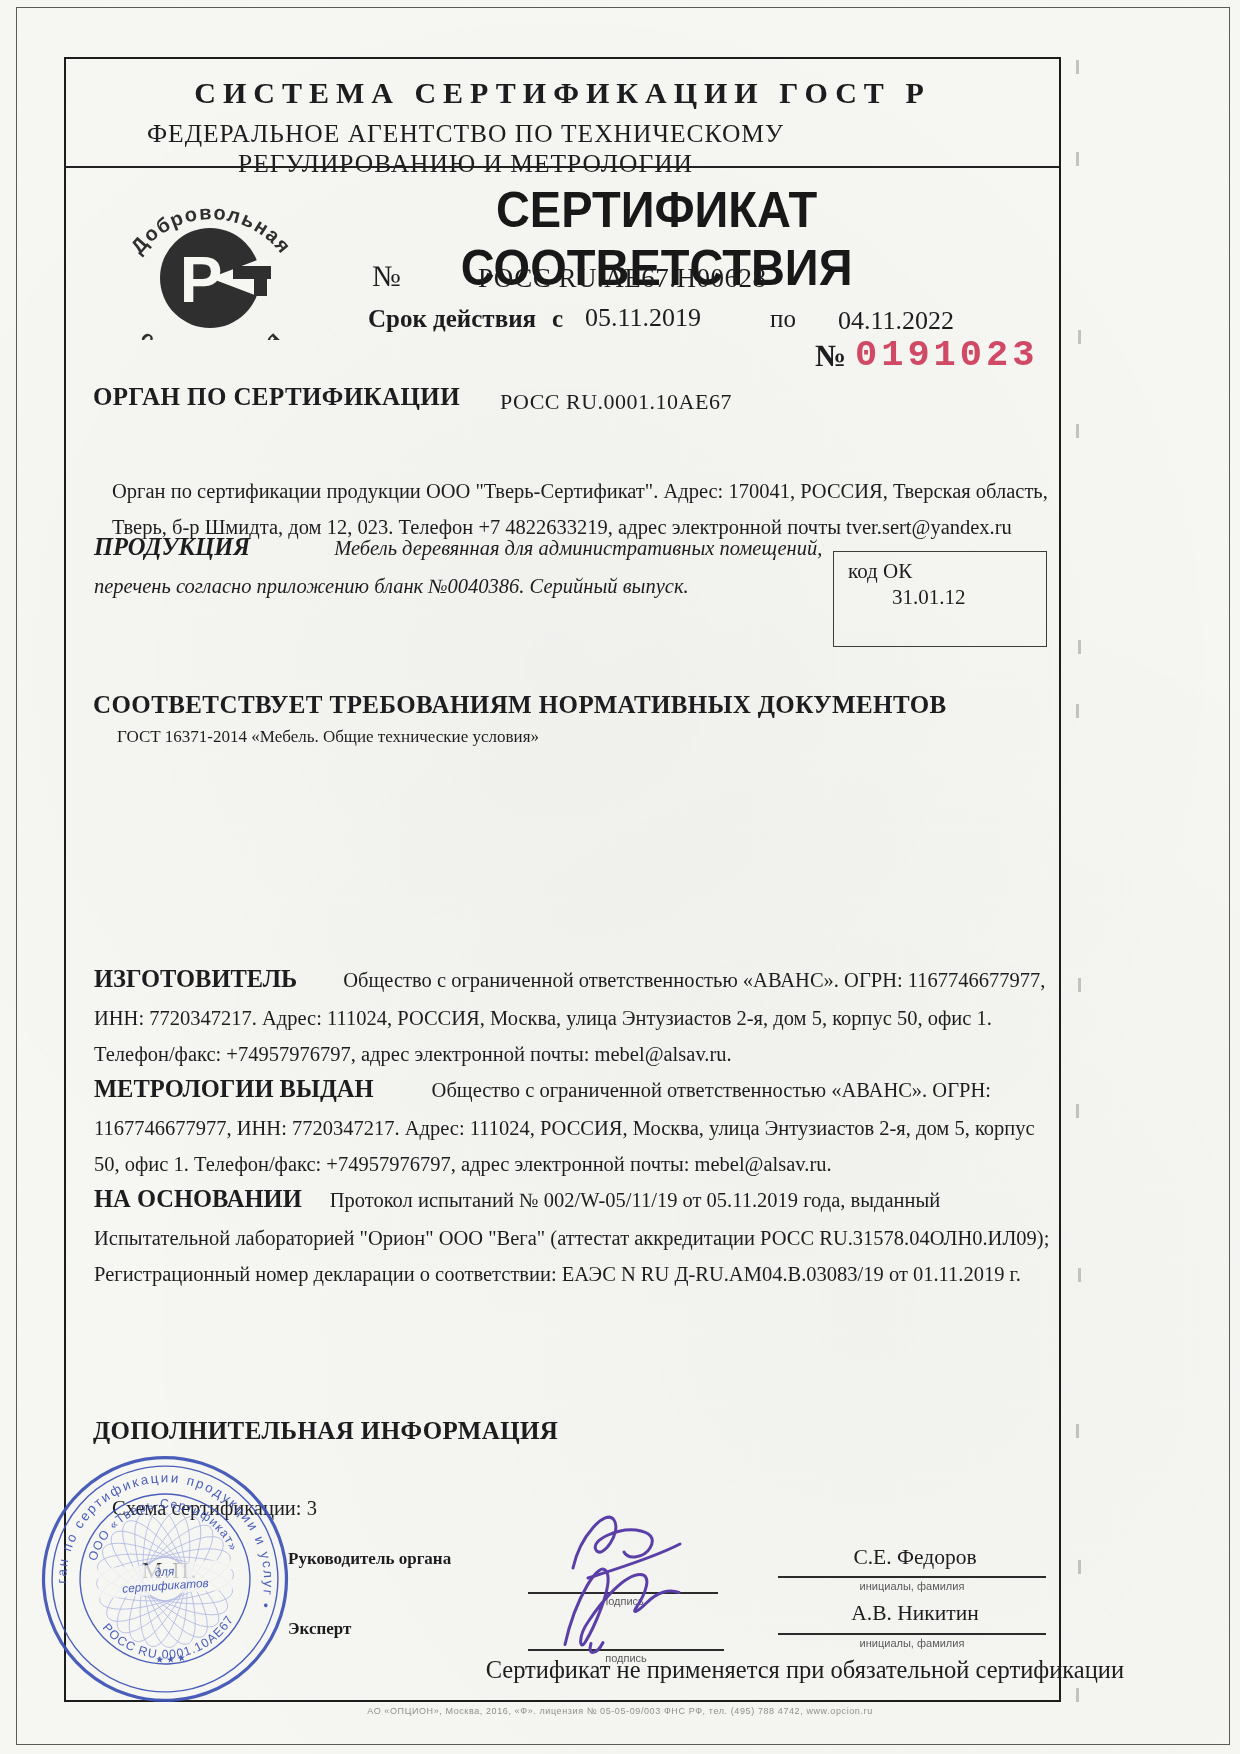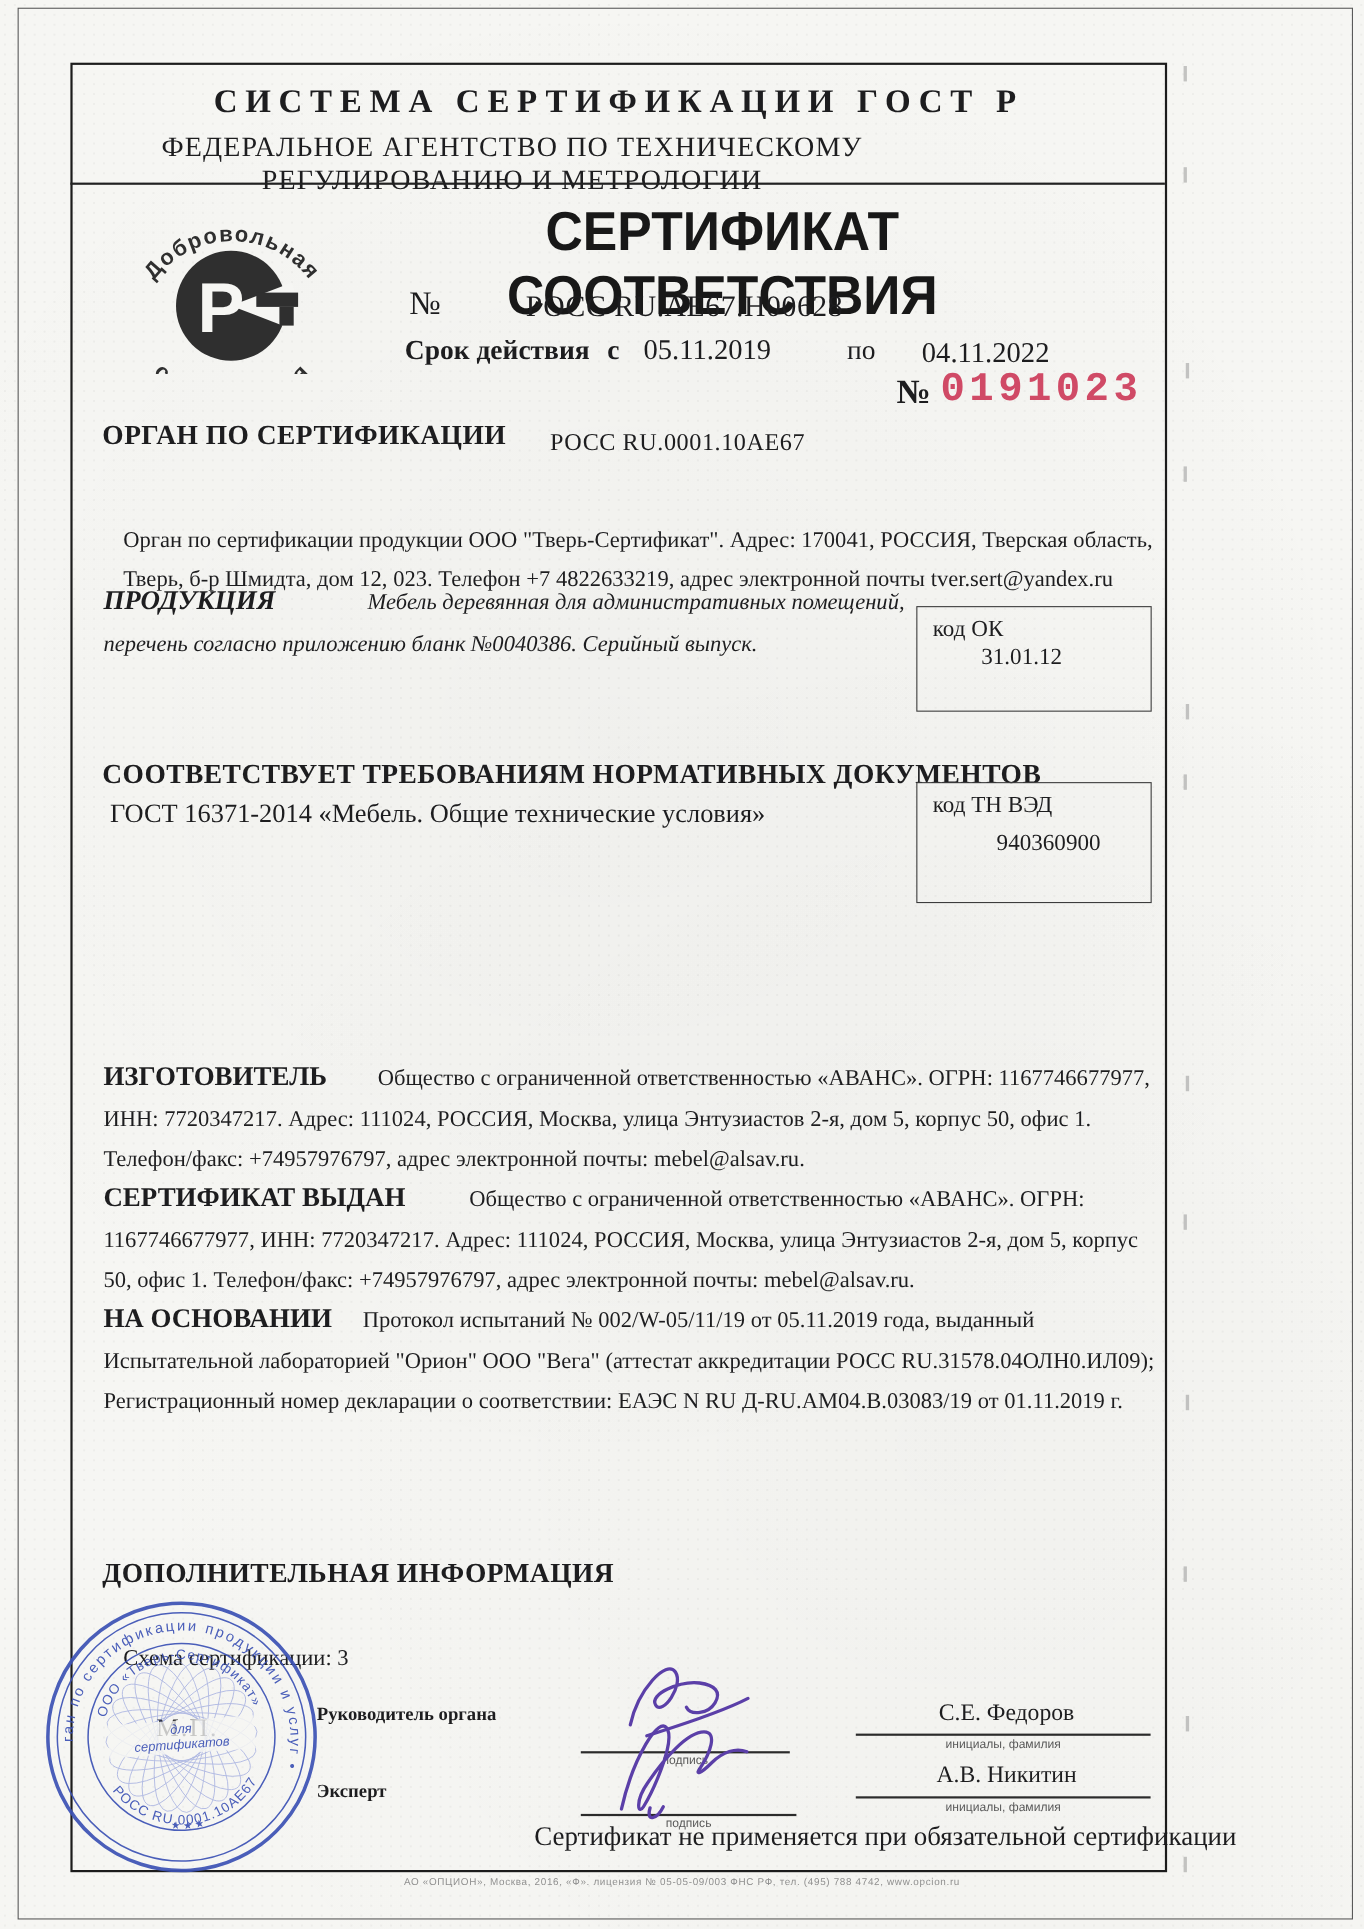--- a/index.html
+++ b/index.html
@@ -38,21 +38,21 @@
   .prod-block{left:94px;top:526px;width:752px;font-style:italic;}
   .inline-h{font-weight:bold;font-size:24.5px;}
   .prod-block .inline-h{padding-right:84px;}
   .codebox{border:1.6px solid #3c3c3c;background:transparent;}
   .box-ok{left:833px;top:551px;width:212px;height:94px;}
   .box-tn{left:833px;top:711px;width:212px;height:108px;}
   .codebox .lbl{display:block;padding:7px 0 0 14px;font-size:21px;}
   .box-ok .val{display:block;padding-left:58px;margin-top:1px;font-size:21px;}
   .box-tn .val{display:block;padding-left:72px;margin-top:10px;font-size:21px;}
   .conf-h{left:93px;top:691px;}
-  .gost-line{left:100px;top:727px;font-size:24px;text-align:right;}
+  .gost-line{left:117px;top:727px;font-size:17px;text-align:right;}
   .para{position:absolute;}
   .manu{left:94px;top:958px;width:956px;}
   .manu .inline-h{padding-right:46px;}
   .issued{left:94px;top:1068px;width:960px;}
   .issued .inline-h{padding-right:58px;}
   .basis{left:94px;top:1178px;width:966px;}
   .basis .inline-h{padding-right:28px;}
   .add-h{left:93px;top:1417px;}
   .scheme{left:112px;top:1497px;font-size:20.5px;z-index:1;}
   .mp{left:142px;top:1558px;font-size:23px;letter-spacing:2px;z-index:1;}
@@ -135,31 +135,27 @@
   </div>
 
   <div class="abs codebox box-ok">
     <span class="lbl">код ОК</span>
     <span class="val">31.01.12</span>
   </div>
 
   <div class="abs sec-h conf-h">СООТВЕТСТВУЕТ ТРЕБОВАНИЯМ НОРМАТИВНЫХ ДОКУМЕНТОВ</div>
   <div class="abs gost-line">ГОСТ 16371-2014  «Мебель. Общие технические условия»</div>
 
-  <div class="abs codebox box-tn">
-    <span class="lbl">код ТН ВЭД</span>
-    <span class="val">940360900</span>
-  </div>
 
   <div class="para manu body-text">
     <span class="inline-h">ИЗГОТОВИТЕЛЬ</span><span>Общество с ограниченной ответственностью «АВАНС». ОГРН: 1167746677977, ИНН: 7720347217. Адрес: 111024, РОССИЯ, Москва, улица Энтузиастов 2-я, дом 5, корпус 50, офис 1. Телефон/факс: +74957976797, адрес электронной почты: mebel@alsav.ru.</span>
   </div>
 
   <div class="para issued body-text">
-    <span class="inline-h">СЕРТИФИКАТ ВЫДАН</span><span>Общество с ограниченной ответственностью «АВАНС». ОГРН: 1167746677977, ИНН: 7720347217. Адрес: 111024, РОССИЯ, Москва, улица Энтузиастов 2-я, дом 5, корпус 50, офис 1. Телефон/факс: +74957976797, адрес электронной почты: mebel@alsav.ru.</span>
+    <span class="inline-h">МЕТРОЛОГИИ ВЫДАН</span><span>Общество с ограниченной ответственностью «АВАНС». ОГРН: 1167746677977, ИНН: 7720347217. Адрес: 111024, РОССИЯ, Москва, улица Энтузиастов 2-я, дом 5, корпус 50, офис 1. Телефон/факс: +74957976797, адрес электронной почты: mebel@alsav.ru.</span>
   </div>
 
   <div class="para basis body-text">
     <span class="inline-h">НА ОСНОВАНИИ</span><span>Протокол испытаний № 002/W-05/11/19 от 05.11.2019 года, выданный Испытательной лабораторией "Орион" ООО "Вега" (аттестат аккредитации РОСС RU.31578.04ОЛН0.ИЛ09); Регистрационный номер декларации о соответствии: ЕАЭС N RU Д-RU.AM04.B.03083/19 от 01.11.2019 г.</span>
   </div>
 
   <div class="abs sec-h add-h">ДОПОЛНИТЕЛЬНАЯ ИНФОРМАЦИЯ</div>
   <div class="abs scheme">Схема сертификации: 3</div>
   <div class="abs mp">М.П.</div>
 

